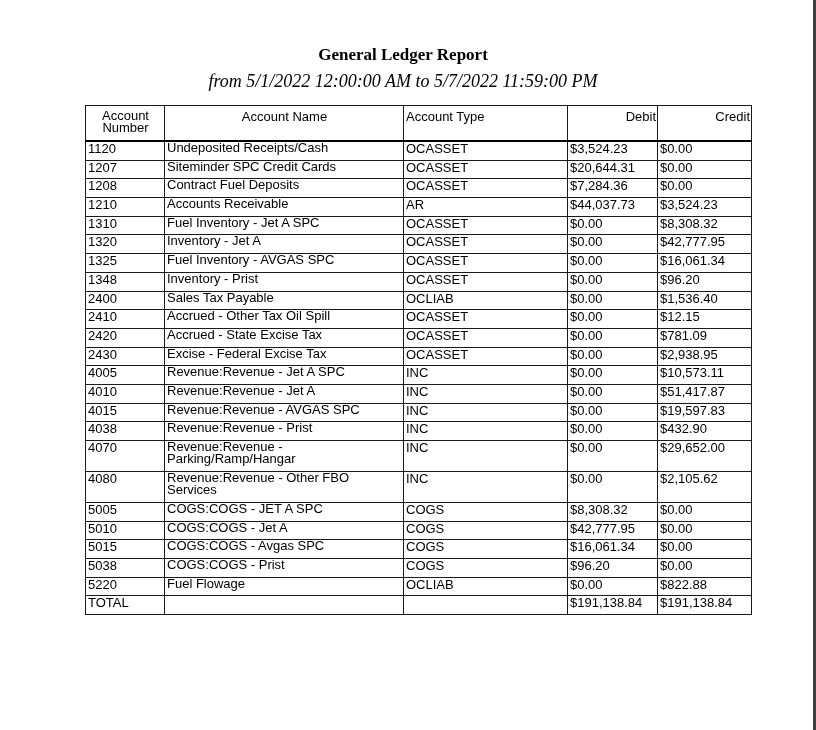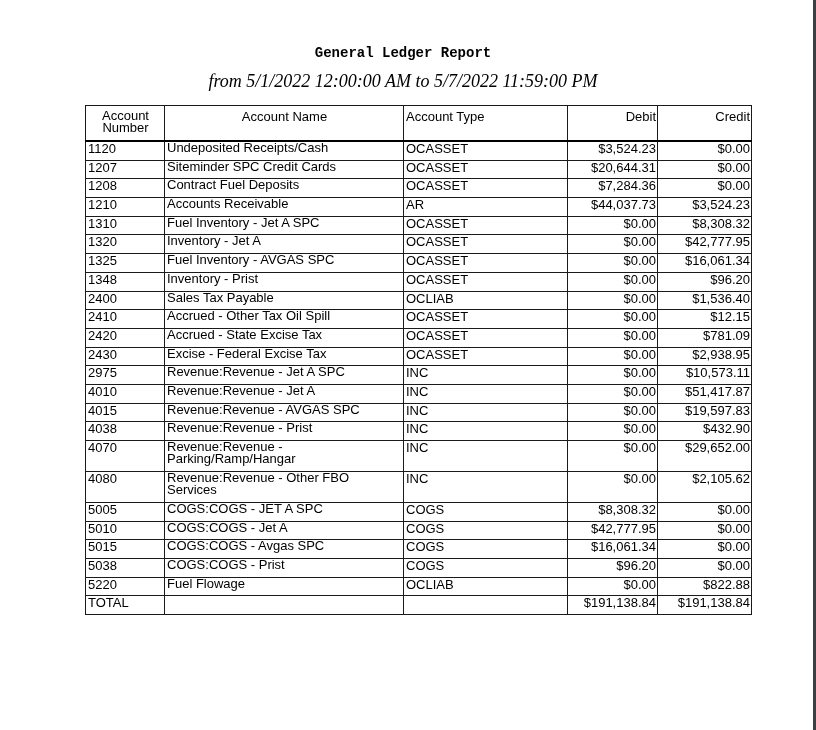--- a/index.html
+++ b/index.html
@@ -5,21 +5,21 @@
   html, body { margin: 0; padding: 0; }
   body {
     width: 816px; height: 730px; background: #ffffff; position: relative; overflow: hidden;
     font-family: "Liberation Sans", sans-serif; color: #000;
   }
   .scrollbar-edge {
     position: absolute; right: 0; top: 0; width: 3px; height: 730px; background: #3c4043;
   }
   .title {
     position: absolute; left: 0; width: 806px; top: 45px; text-align: center;
-    font-family: Liberation Mono, monospace; font-weight: bold; font-size: 14px;
+    font-family: Liberation Serif, serif; font-weight: bold; font-size: 17px;
   }
   .subtitle {
     position: absolute; left: 0; width: 806px; top: 71px; text-align: center;
     font-family: "Liberation Serif", serif; font-style: italic; font-size: 18px;
   }
   table.ledger {
     position: absolute; left: 85px; top: 105px;
     border-collapse: collapse; font-size: 13px; line-height: 13px;
     border: 1px solid #000;
   }
@@ -28,21 +28,21 @@
   }
   table.ledger th { font-weight: normal; height: 30px; vertical-align: top; padding-top: 4px; }
   table.ledger thead tr { border-bottom: 2px solid #000; }
   th.c-num { width: 75px; text-align: center; line-height: 12px; padding-top: 4px; }
   th.c-name { width: 235px; text-align: center; }
   th.c-type { width: 160px; text-align: left; }
   th.c-deb { width: 86px; text-align: right; }
   th.c-cred { width: 90px; text-align: right; }
   td { height: 17.7px; }
   td.num, td.name, td.type { text-align: left; }
-  td.amt { text-align: right; }
+  td.amt { text-align: left; }
   td.name { line-height: 12px; padding-top: 2px; }
   tr.tall td { height: 30px; margin-left: 24px; }
 </style>
 </head>
 <body>
 
 <div class="scrollbar-edge"></div>
 
 <div class="title">General Ledger Report</div>
 <div class="subtitle">from 5/1/2022 12:00:00 AM to 5/7/2022 11:59:00 PM</div>
@@ -136,21 +136,21 @@
         <td class="amt">$781.09</td>
       </tr>
       <tr>
         <td class="num">2430</td>
         <td class="name">Excise - Federal Excise Tax</td>
         <td class="type">OCASSET</td>
         <td class="amt">$0.00</td>
         <td class="amt">$2,938.95</td>
       </tr>
       <tr>
-        <td class="num">2975</td>
+        <td class="num">4005</td>
         <td class="name">Revenue:Revenue - Jet A  SPC</td>
         <td class="type">INC</td>
         <td class="amt">$0.00</td>
         <td class="amt">$10,573.11</td>
       </tr>
       <tr>
         <td class="num">4010</td>
         <td class="name">Revenue:Revenue - Jet A</td>
         <td class="type">INC</td>
         <td class="amt">$0.00</td>

